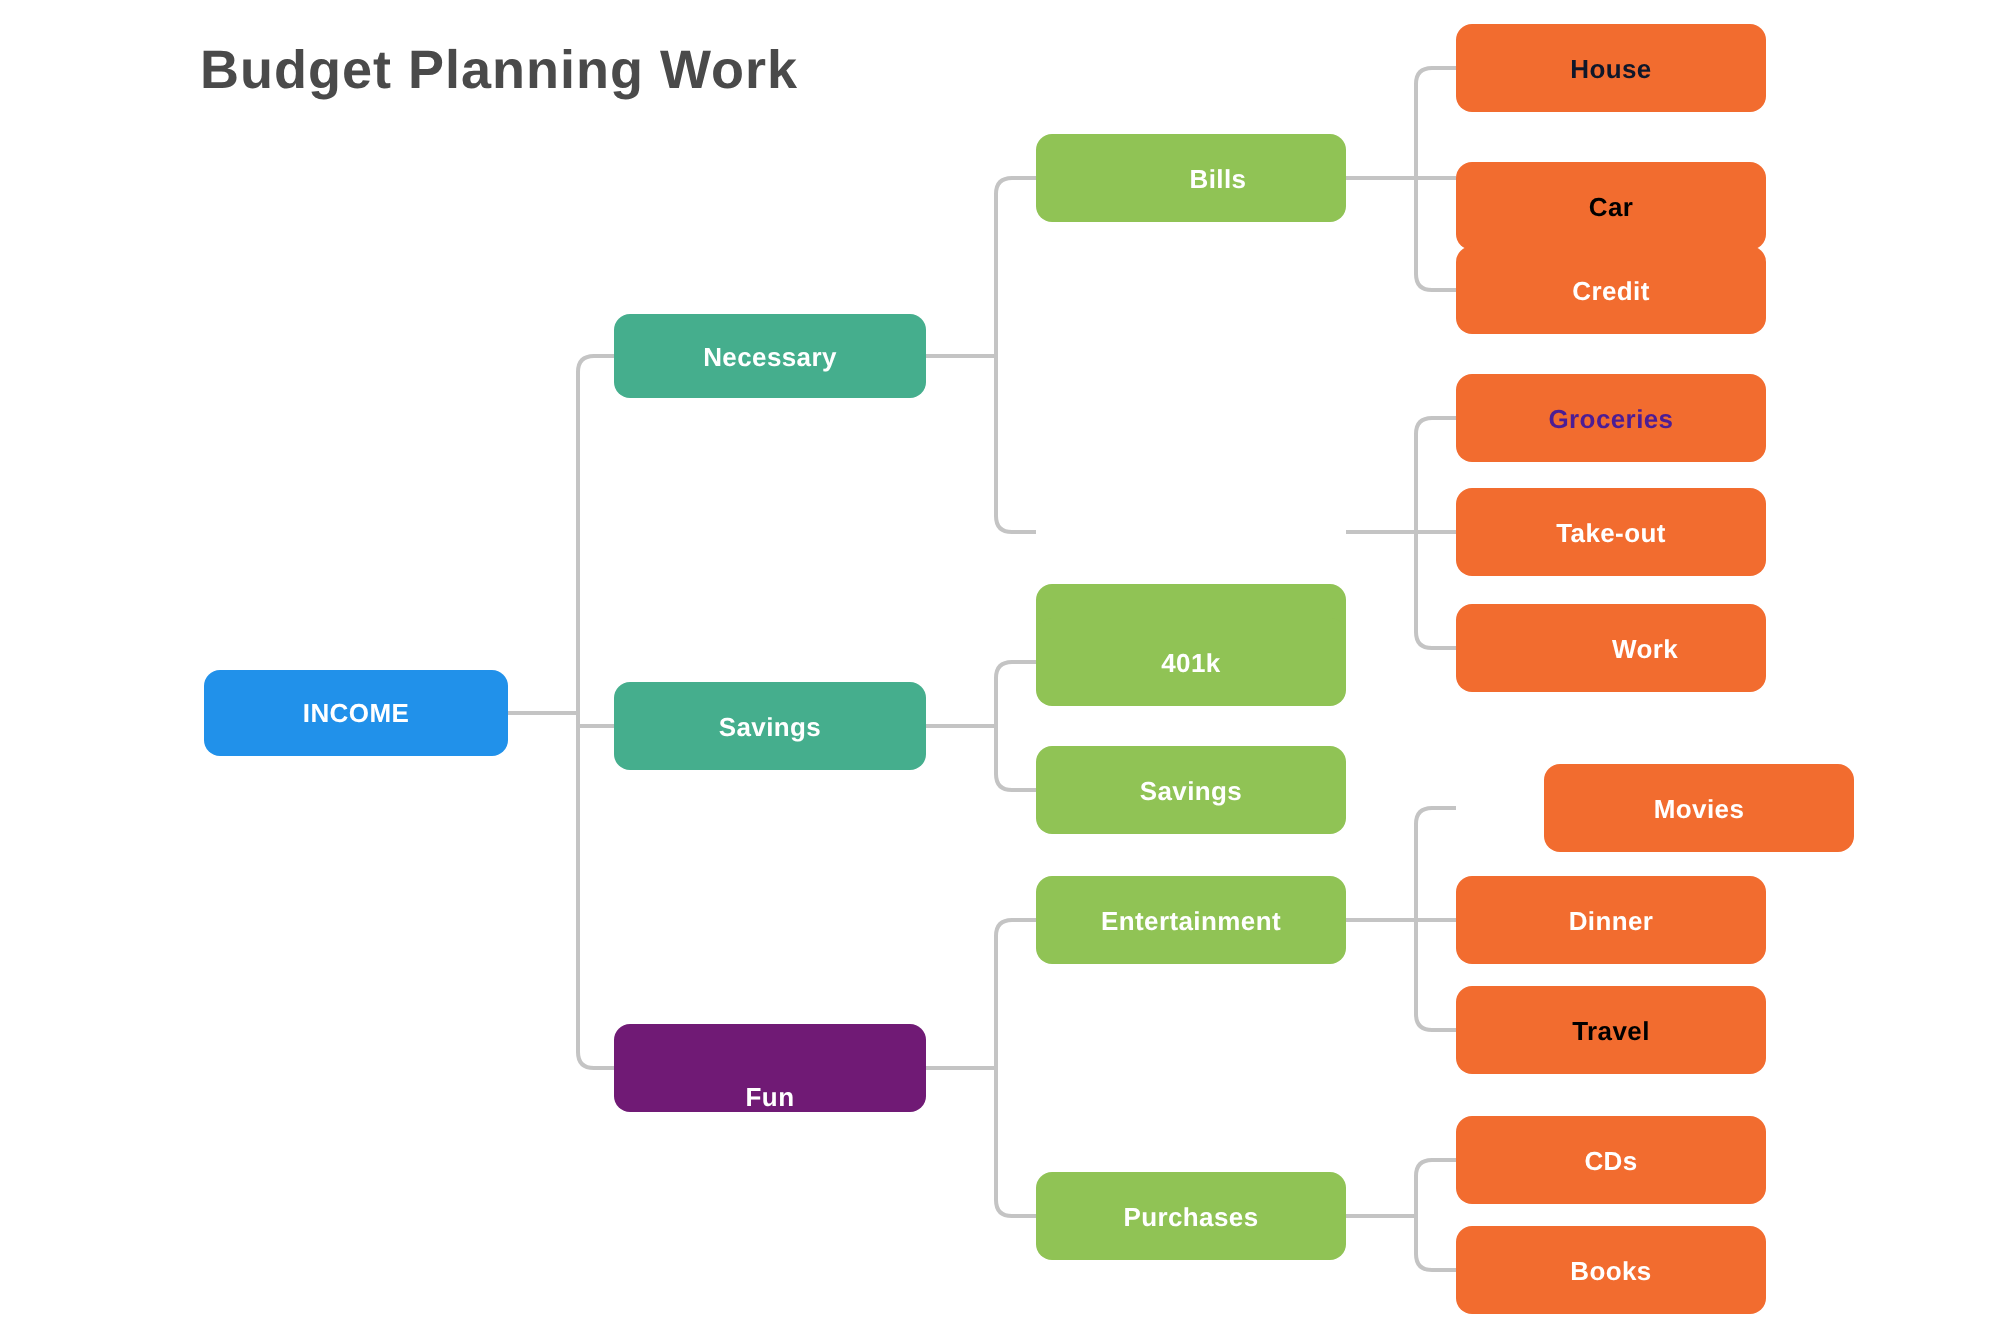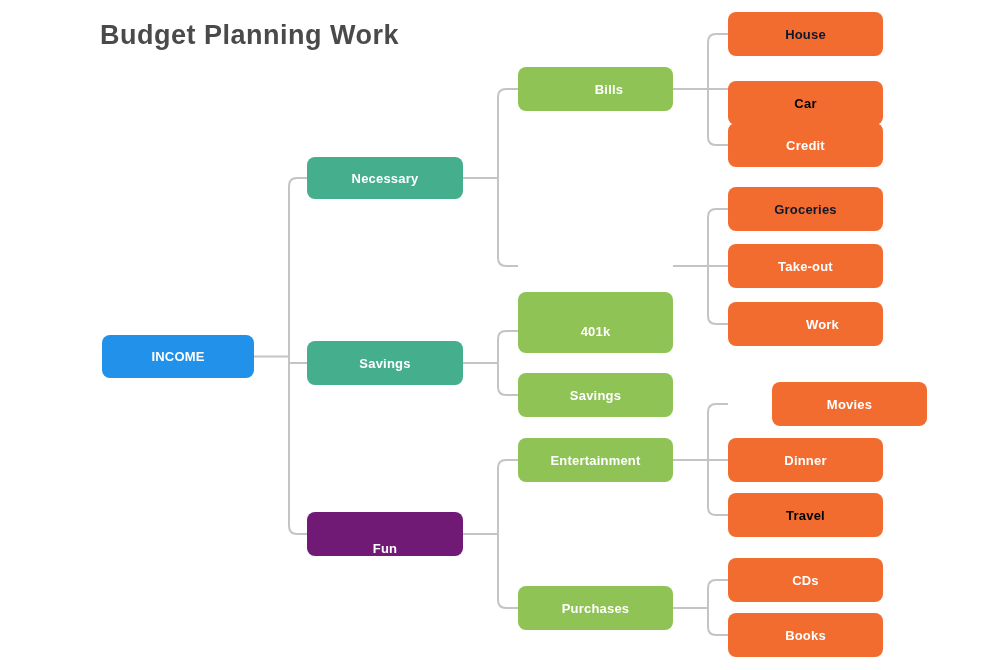--- a/index.html
+++ b/index.html
@@ -114,21 +114,21 @@
       </div>
       <div class="node" style="left: 728px; top: 12px; width: 155px; height: 44px; background: rgb(242, 108, 47); color: #0f172a;">
         <span>House</span>
       </div>
       <div class="node" style="left: 728px; top: 67px; width: 155px; height: 44px; background: rgb(242, 108, 47); color: #000000; margin-top: 14px;">
         <span>Car</span>
       </div>
       <div class="node" style="left: 728px; top: 123px; width: 155px; height: 44px; background: rgb(242, 108, 47); color: rgb(255, 255, 255);">
         <span>Credit</span>
       </div>
-      <div class="node" style="left: 728px; top: 187px; width: 155px; height: 44px; background: rgb(242, 108, 47); color: #0f172a;">
+      <div class="node" style="left: 728px; top: 187px; width: 155px; height: 44px; background: rgb(242, 108, 47); color: #4c1d95;">
         <span>Groceries</span>
       </div>
       <div class="node" style="left: 728px; top: 244px; width: 155px; height: 44px; background: rgb(242, 108, 47); color: rgb(255, 255, 255);">
         <span>Take-out</span>
       </div>
       <div class="node" style="left: 728px; top: 302px; width: 155px; height: 44px; background: rgb(242, 108, 47); color: rgb(255, 255, 255); padding-left: 34px;">
         <span>Work</span>
       </div>
       <div class="node" style="left: 728px; top: 382px; width: 155px; height: 44px; background: rgb(242, 108, 47); color: rgb(255, 255, 255); margin-left: 44px;">
         <span>Movies</span>

